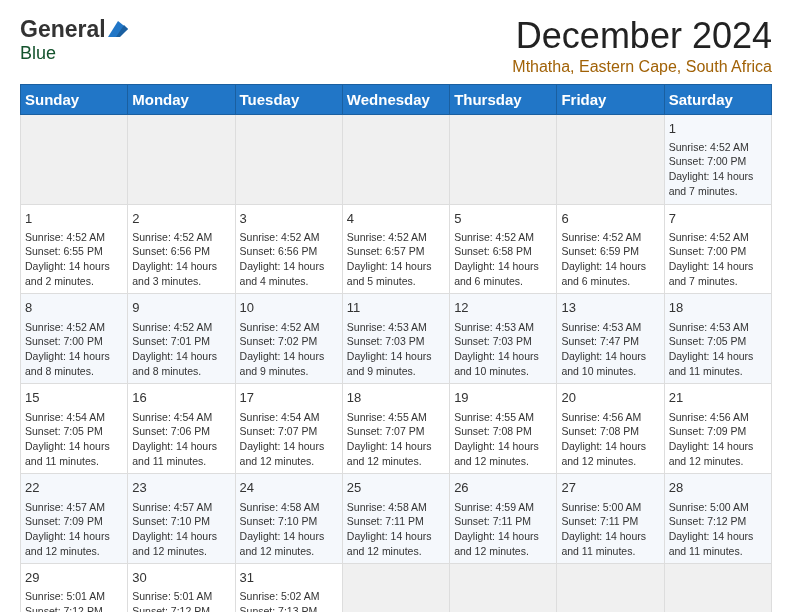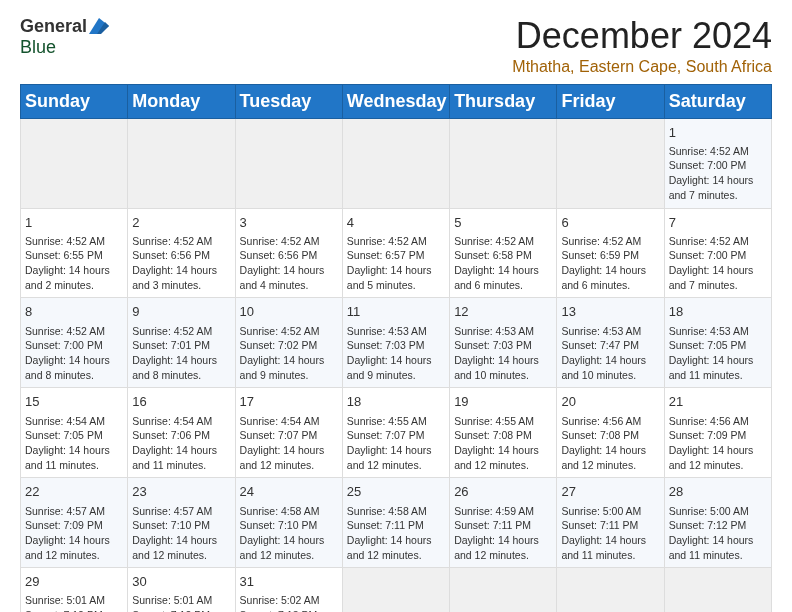--- a/index.html
+++ b/index.html
@@ -36,21 +36,21 @@
       margin-top: 2px;
     }
     table {
       width: 100%;
       border-collapse: collapse;
       table-layout: fixed;
     }
     thead tr th {
       background-color: #2176c7;
       color: #fff;
-      font-size: 18px;
+      font-size: 15px;
       font-weight: bold;
       padding: 6px 4px;
       text-align: left;
       border: 1px solid #1a5fa0;
     }
     tbody tr td {
       vertical-align: top;
       font-size: 10.5px;
       color: #333;
       padding: 5px 4px;
@@ -73,21 +73,21 @@
     .cell-empty {
       background-color: #f0f0f0 !important;
     }
   </style>
 </head>
 <body>
 
 <div class="header">
   <div class="logo">
     <div style="display:flex; align-items:center;">
-      <span style="font-size:18px; font-weight:bold; color:#333;">General</span>
+      <span style="font-size:23px; font-weight:bold; color:#333;">General</span>
       <svg width="20" height="16" viewBox="0 0 20 16" style="margin-left:2px; margin-top:-2px;">
         <polygon points="0,16 10,0 20,8 10,16" fill="#2176c7"></polygon>
         <polygon points="8,16 16,4 20,8 12,16" fill="#1a5fa0"></polygon>
       </svg>
     </div>
     <span style="font-size:18px; font-weight:normal; color:#14532d;">Blue</span>
   </div>
   <div class="title-block">
     <div class="month-title">December 2024</div>
     <div class="location-title">Mthatha, Eastern Cape, South Africa</div>

